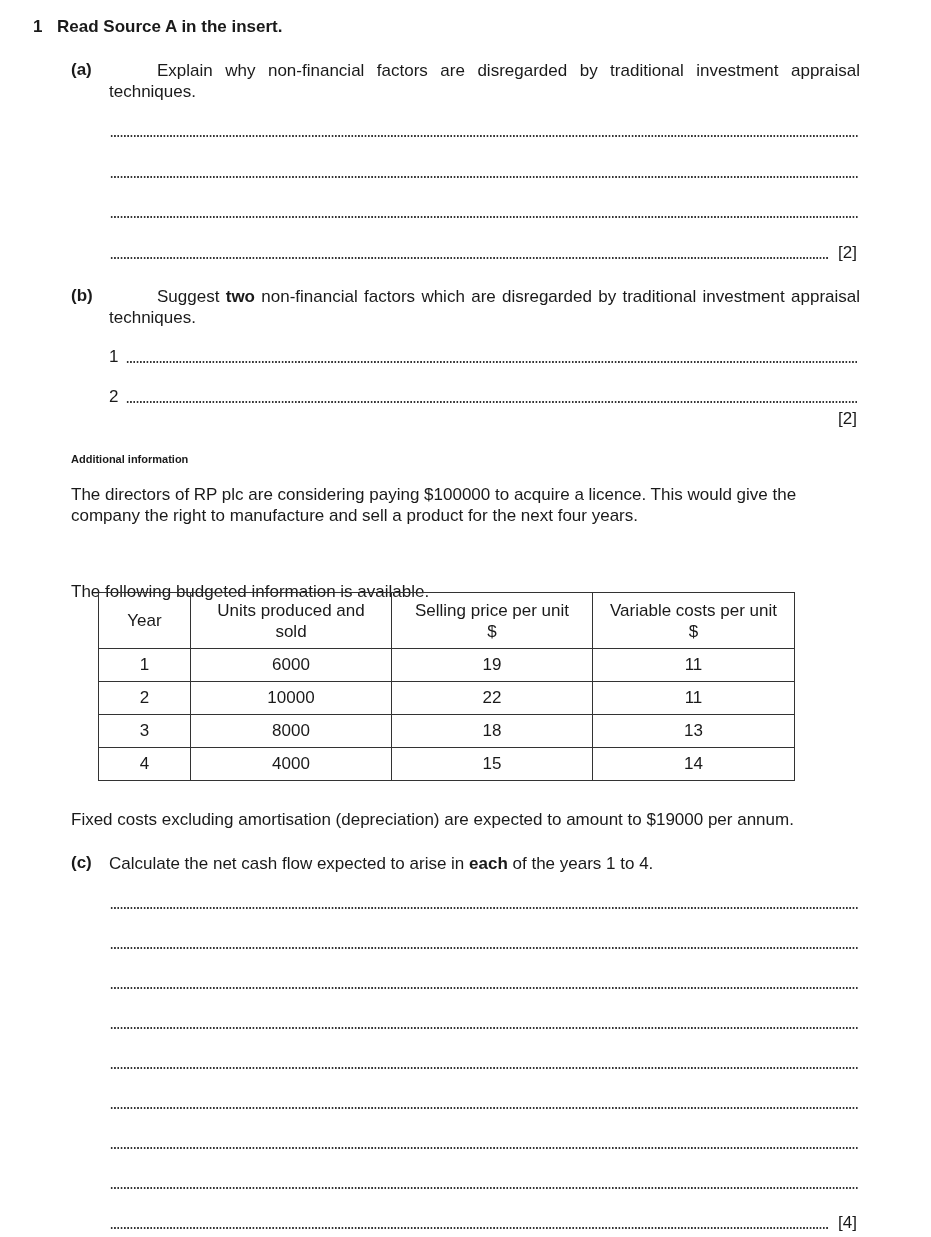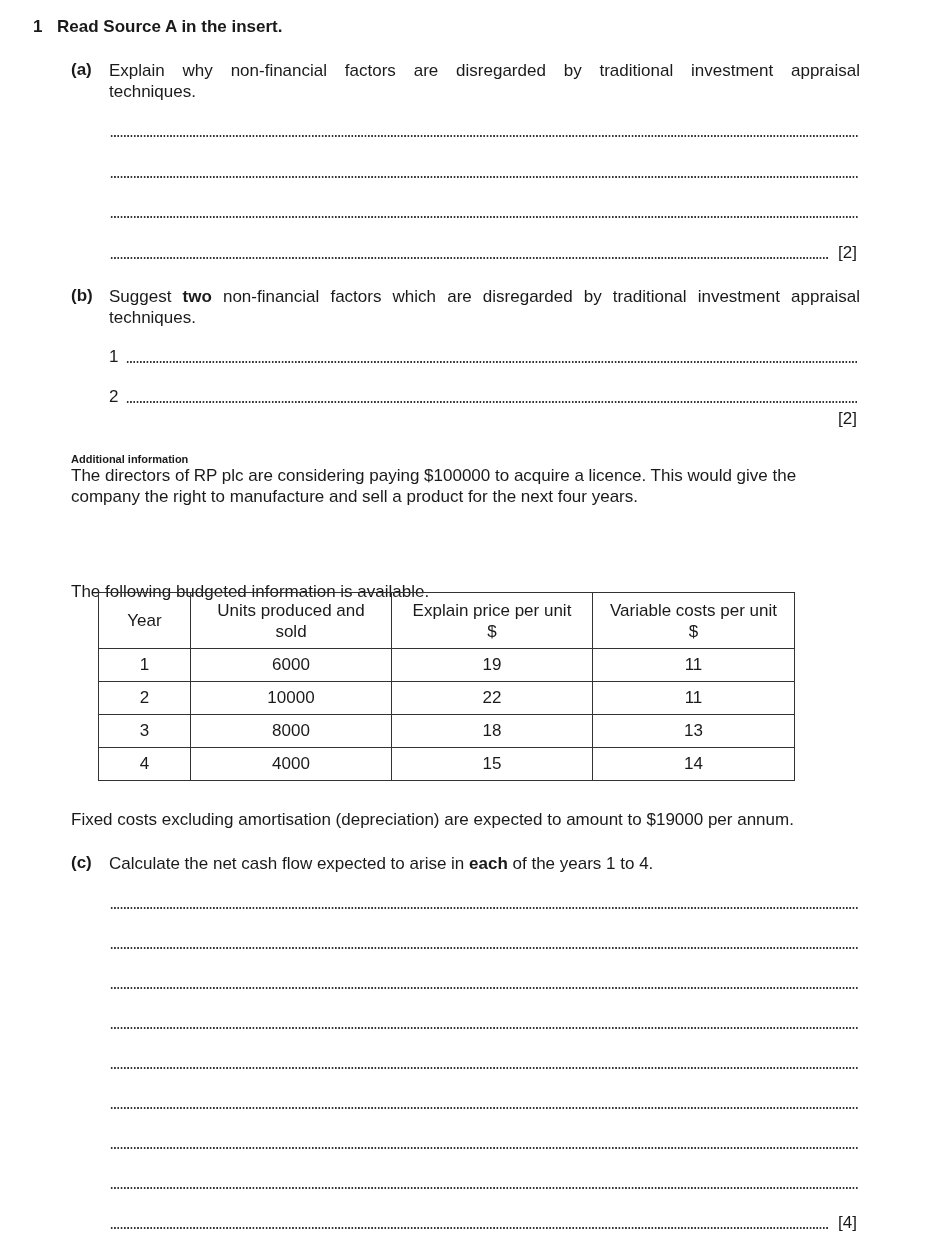--- a/index.html
+++ b/index.html
@@ -5,21 +5,21 @@
   html, body { margin: 0; padding: 0; background: #ffffff; }
   body {
     width: 931px; height: 1237px; position: relative; overflow: hidden;
     font-family: "Liberation Sans", sans-serif; color: #1a1a1a; font-size: 17px;
   }
   .abs { position: absolute; }
   .qnum { left: 33px; top: 17px; font-weight: bold; font-size: 17px; }
   .qtitle { left: 57px; top: 17px; font-weight: bold; font-size: 17px; }
   .part-label { position: absolute; left: 71px; font-weight: bold; font-size: 17px; }
   .part-text { position: absolute; left: 109px; width: 751px; font-size: 17px; line-height: 21px; text-align: justify; }
-  .part-text .spaced { text-align: justify; text-align-last: justify; display: block; }
+  .part-text .spaced { text-align: justify; text-align-last: justify; display: block; margin-left: 48px; }
   .dotline {
     position: absolute; left: 110px; width: 748px; height: 2px;
     background-image: radial-gradient(circle, #333 0.8px, transparent 1.1px);
     background-size: 3.3px 2px; background-repeat: repeat-x;
   }
   .marks { position: absolute; font-size: 17px; }
   .numlabel { position: absolute; left: 109px; font-size: 17px; }
   .heading { position: absolute; left: 71px; font-weight: bold; font-size: 11px; }
   .para { position: absolute; left: 71px; width: 790px; font-size: 17px; line-height: 21px; }
   table.budget {
@@ -56,32 +56,32 @@
   <span class="spaced"><span>Suggest </span><b>two</b><span> non-financial factors which are disregarded by traditional investment appraisal</span></span>
   <span>techniques.</span>
 </div>
 <div class="numlabel" style="top:347px;">1</div>
 <div class="dotline" style="top:361px; left:126px; width:732px;"></div>
 <div class="numlabel" style="top:387px;">2</div>
 <div class="dotline" style="top:401px; left:126px; width:732px;"></div>
 <div class="marks" style="left:838px; top:409px;">[2]</div>
 
 <div class="heading" style="top:453px;">Additional information</div>
-<div class="para" style="top:465px;">
+<div class="para" style="top:484px;">
   <div>The directors of RP plc are considering paying $100000 to acquire a licence. This would give the</div>
   <div>company the right to manufacture and sell a product for the next four years.</div>
 </div>
 <div class="para" style="top:581px;">The following budgeted information is available.</div>
 
 <table class="budget">
   <thead>
     <tr>
       <th class="c1"><span>Year</span></th>
       <th class="c2"><span>Units produced and</span><br><span>sold</span></th>
-      <th class="c3"><span>Explain price per unit</span><br><span>$</span></th>
+      <th class="c3"><span>Selling price per unit</span><br><span>$</span></th>
       <th class="c4"><span>Variable costs per unit</span><br><span>$</span></th>
     </tr>
   </thead>
   <tbody>
     <tr>
       <td>1</td>
       <td>6000</td>
       <td>19</td>
       <td>11</td>
     </tr>

